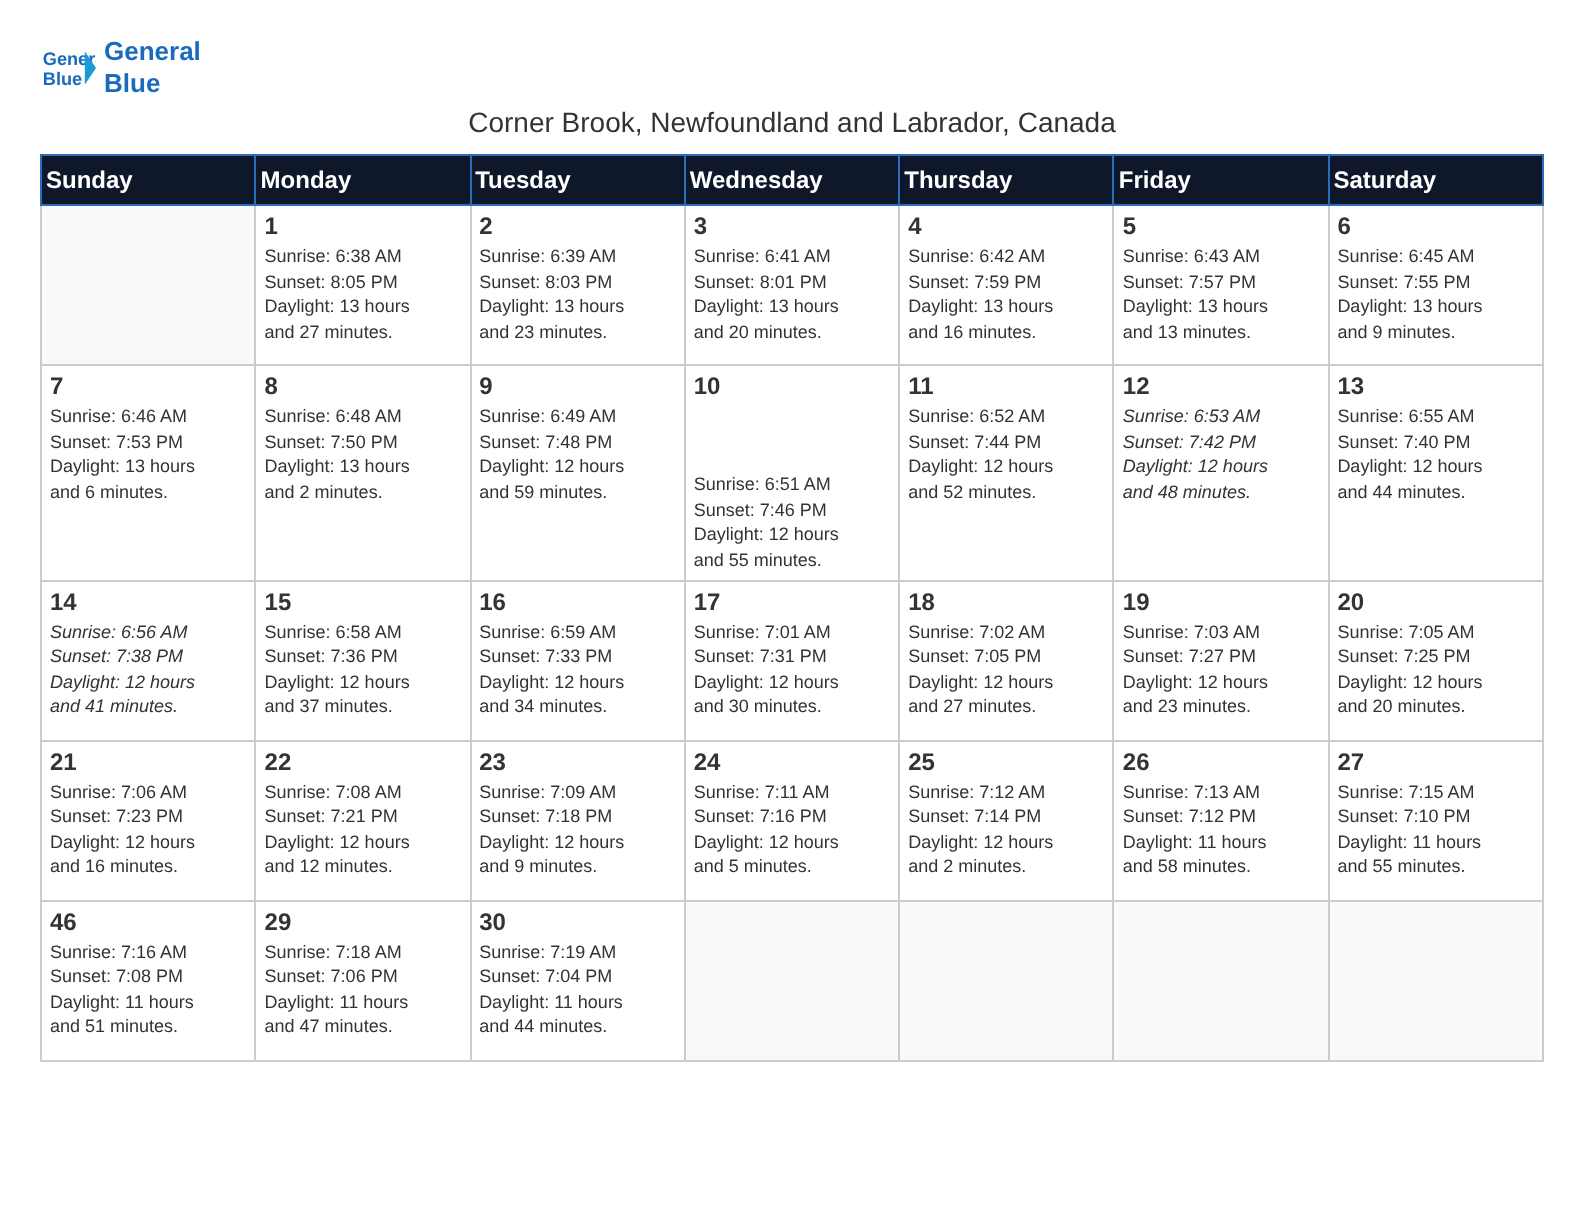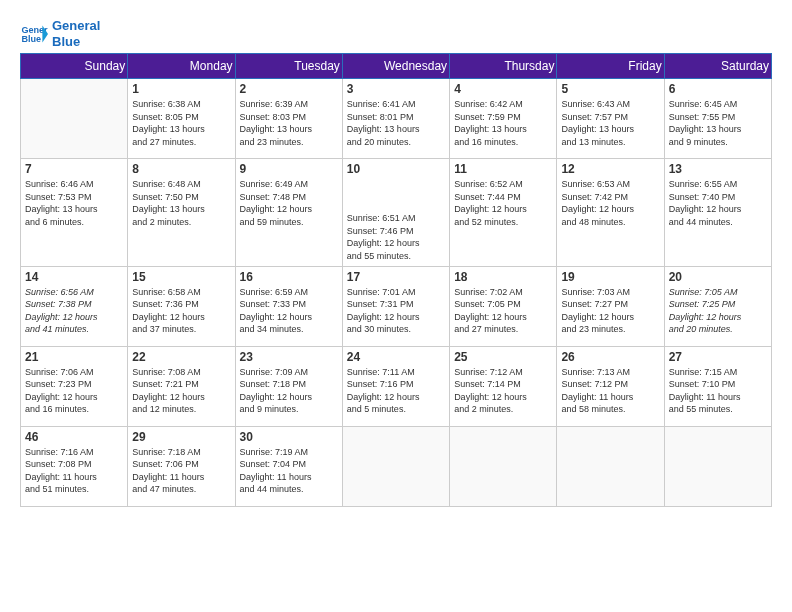--- a/index.html
+++ b/index.html
@@ -49,25 +49,25 @@
       font-size: 14px;
       color: #333;
       margin-bottom: 8px;
     }
     table {
       width: 100%;
       border-collapse: collapse;
       table-layout: fixed;
     }
     thead tr th {
-      background-color: #4c1d95;
+      background-color: #0f172a;
       color: #fff;
-      text-align: right;
+      text-align: left;
       font-size: 12px;
-      font-weight: normal;
+      font-weight: bold;
       padding: 5px 2px;
       border: 1px solid #2a6ebb;
     }
     tbody tr td {
       border: 1px solid #ccc;
       vertical-align: top;
       padding: 3px 4px;
       font-size: 9.5px;
       color: #333;
       height: 80px;
@@ -100,20 +100,21 @@
         <polygon points="32,8 40,20 32,32" fill="#1a9ad7"></polygon>
       </svg>
       <div>
         <div class="logo-text">
           <span>General</span><br>
           <span>Blue</span>
         </div>
       </div>
     </div>
   </div>
+  <div class="subtitle">Corner Brook, Newfoundland and Labrador, Canada</div>
 
   <table>
     <thead>
       <tr>
         <th>Sunday</th>
         <th>Monday</th>
         <th>Tuesday</th>
         <th>Wednesday</th>
         <th>Thursday</th>
         <th>Friday</th>
@@ -197,21 +198,21 @@
           </td>
           <td>
             <span class="day-number">11</span>
             <div class="day-info" style="white-space: pre-line;">Sunrise: 6:52 AM
 Sunset: 7:44 PM
 Daylight: 12 hours
 and 52 minutes.</div>
           </td>
           <td>
             <span class="day-number">12</span>
-            <div class="day-info" style="white-space: pre-line;">Sunrise: 6:53 AM
+            <div class="day-info" style="white-space: pre-line; font-style: italic;">Sunrise: 6:53 AM
 Sunset: 7:42 PM
 Daylight: 12 hours
 and 48 minutes.</div>
           </td>
           <td>
             <span class="day-number">13</span>
             <div class="day-info" style="white-space: pre-line;">Sunrise: 6:55 AM
 Sunset: 7:40 PM
 Daylight: 12 hours
 and 44 minutes.</div>
@@ -255,21 +256,21 @@
           </td>
           <td>
             <span class="day-number">19</span>
             <div class="day-info" style="white-space: pre-line;">Sunrise: 7:03 AM
 Sunset: 7:27 PM
 Daylight: 12 hours
 and 23 minutes.</div>
           </td>
           <td>
             <span class="day-number">20</span>
-            <div class="day-info" style="white-space: pre-line; font-style: italic;">Sunrise: 7:05 AM
+            <div class="day-info" style="white-space: pre-line;">Sunrise: 7:05 AM
 Sunset: 7:25 PM
 Daylight: 12 hours
 and 20 minutes.</div>
           </td>
         </tr>
         <tr>
           <td>
             <span class="day-number">21</span>
             <div class="day-info" style="white-space: pre-line;">Sunrise: 7:06 AM
 Sunset: 7:23 PM

